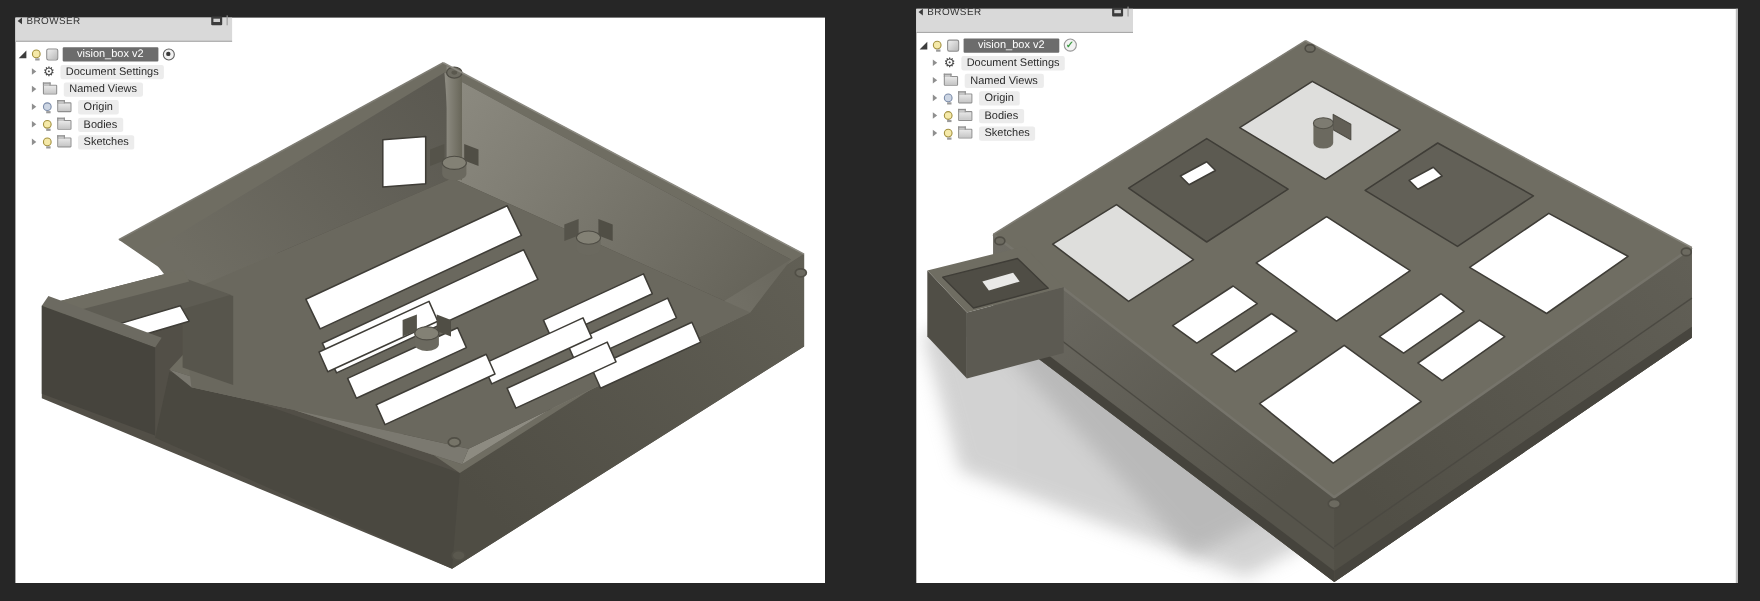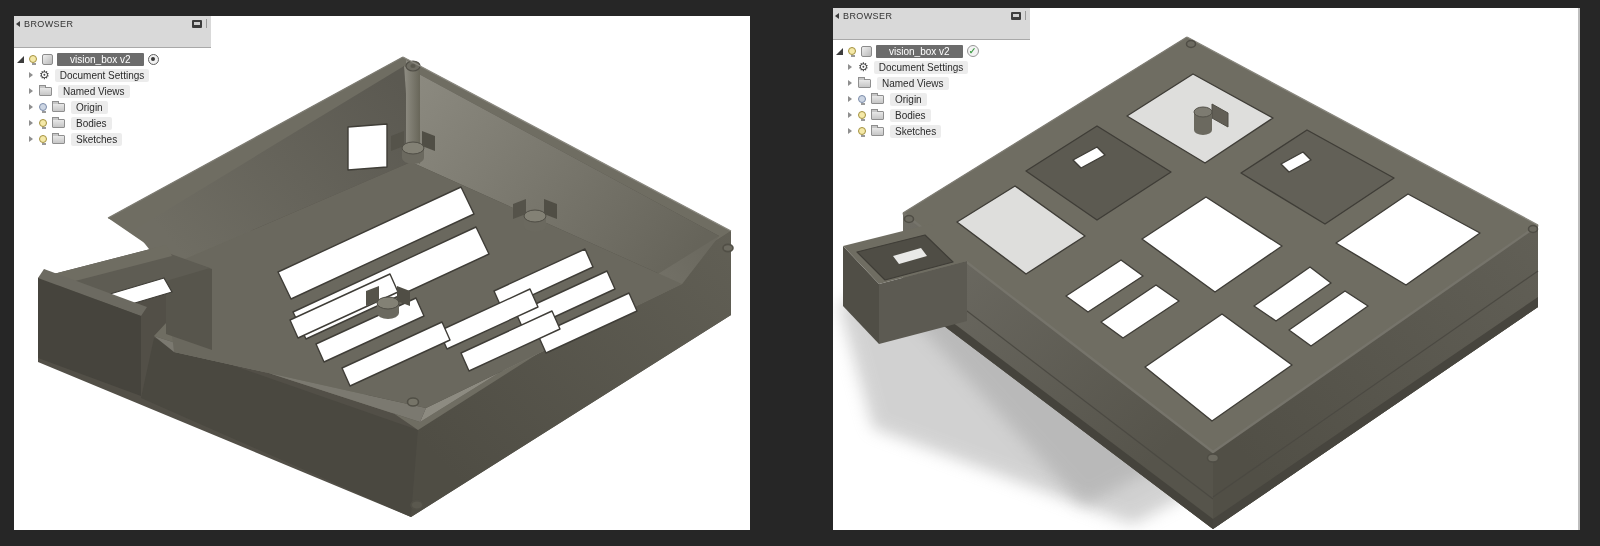--- a/index.html
+++ b/index.html
@@ -19,21 +19,21 @@
     font-family:"Liberation Sans", sans-serif;
   }
   .viewport{position:absolute;background:var(--viewport)}
   #vp-left{left:14px;top:16px;width:736px;height:514px}
   #vp-right{left:833px;top:8px;width:747px;height:522px;border-right:2px solid #bdbdbd}
   .model-svg{position:absolute;left:0;top:0;display:block}
 
   
   .browser{position:absolute;left:0;top:0;width:197px;z-index:5}
   .b-head{
-    height:32px;background:var(--panel-header);
+    height:22px;background:var(--panel-header);
     border-bottom:1px solid var(--panel-header-border);
     display:flex;align-items:center;gap:4px;padding:0 4px 16px 2px;
     font-size:9px;color:#333;letter-spacing:.4px;
   }
   .b-head .title{flex:1 1 auto;font-weight:400}
   .collapse-tri{width:0;height:0;border-top:3px solid transparent;border-bottom:3px solid transparent;border-right:4px solid #3a3a3a}
   .head-icon{width:10px;height:8px;background:#3c3c3c;border-radius:1px;position:relative;flex:none}
   .head-icon::after{content:'';position:absolute;left:2px;top:2px;width:6px;height:3px;background:#cfcfcf}
   .head-sep{width:1px;height:9px;background:#9a9a9a;flex:none}
   .tree{padding-top:3px}

